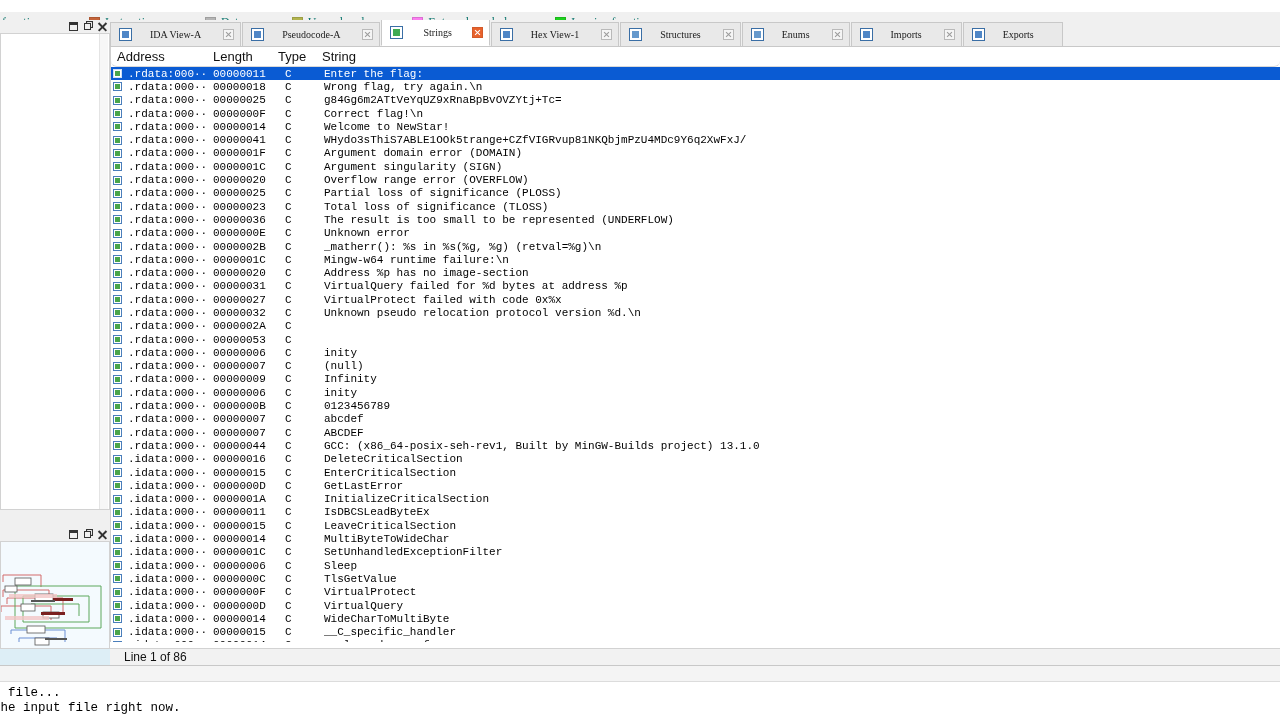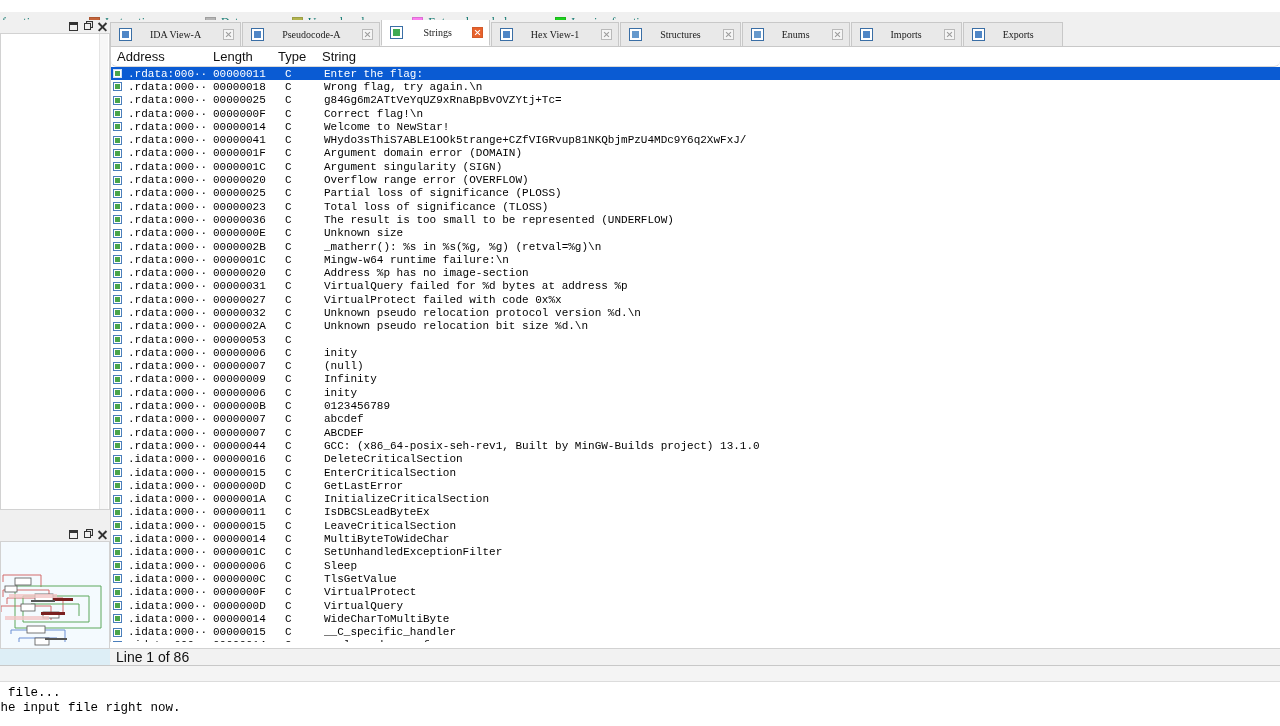--- a/index.html
+++ b/index.html
@@ -177,22 +177,22 @@
   .vscroll {
     position: absolute; right: 0; top: 20px; width: 0px; height: 575px;
   }
 
   
   .statusbar {
     position: absolute; left: 110px; top: 648px;
     width: 1170px; height: 17px;
     background: #f2f2f2; border-top: 1px solid #d2d2d2;
     display: flex; align-items: center;
-    font-family: "Liberation Sans", sans-serif; font-size: 14px; color: #111;
-    padding-left: 6px;
+    font-family: "Liberation Sans", sans-serif; font-size: 12px; color: #111;
+    padding-left: 14px;
   }
   .status-left-stub {
     position: absolute; left: 0; top: 648px; width: 110px; height: 17px;
     background: #ddeef6; border-top: 1px solid #d2d2d2;
   }
 
   
   .output {
     position: absolute; left: 0; top: 665px; width: 1280px; height: 61px;
     background: #ffffff; border-top: 1px solid #c8c8c8;
@@ -440,21 +440,21 @@
             <div class="c cell-addr">.rdata:000···</div>
             <div class="c cell-len">00000036</div>
             <div class="c cell-type">C</div>
             <div class="c cell-str">The result is too small to be represented (UNDERFLOW)</div>
           </div>
           <div class="str-row">
             <span class="row-ico"></span>
             <div class="c cell-addr">.rdata:000···</div>
             <div class="c cell-len">0000000E</div>
             <div class="c cell-type">C</div>
-            <div class="c cell-str">Unknown size</div>
+            <div class="c cell-str">Unknown error</div>
           </div>
           <div class="str-row">
             <span class="row-ico"></span>
             <div class="c cell-addr">.rdata:000···</div>
             <div class="c cell-len">0000002B</div>
             <div class="c cell-type">C</div>
             <div class="c cell-str">_matherr(): %s in %s(%g, %g)  (retval=%g)\n</div>
           </div>
           <div class="str-row">
             <span class="row-ico"></span>
@@ -489,21 +489,20 @@
             <div class="c cell-addr">.rdata:000···</div>
             <div class="c cell-len">00000032</div>
             <div class="c cell-type">C</div>
             <div class="c cell-str">  Unknown pseudo relocation protocol version %d.\n</div>
           </div>
           <div class="str-row">
             <span class="row-ico"></span>
             <div class="c cell-addr">.rdata:000···</div>
             <div class="c cell-len">0000002A</div>
             <div class="c cell-type">C</div>
-            <div class="c cell-str">  Unknown pseudo relocation bit size %d.\n</div>
           </div>
           <div class="str-row">
             <span class="row-ico"></span>
             <div class="c cell-addr">.rdata:000···</div>
             <div class="c cell-len">00000053</div>
             <div class="c cell-type">C</div>
           </div>
           <div class="str-row">
             <span class="row-ico"></span>
             <div class="c cell-addr">.rdata:000···</div>

